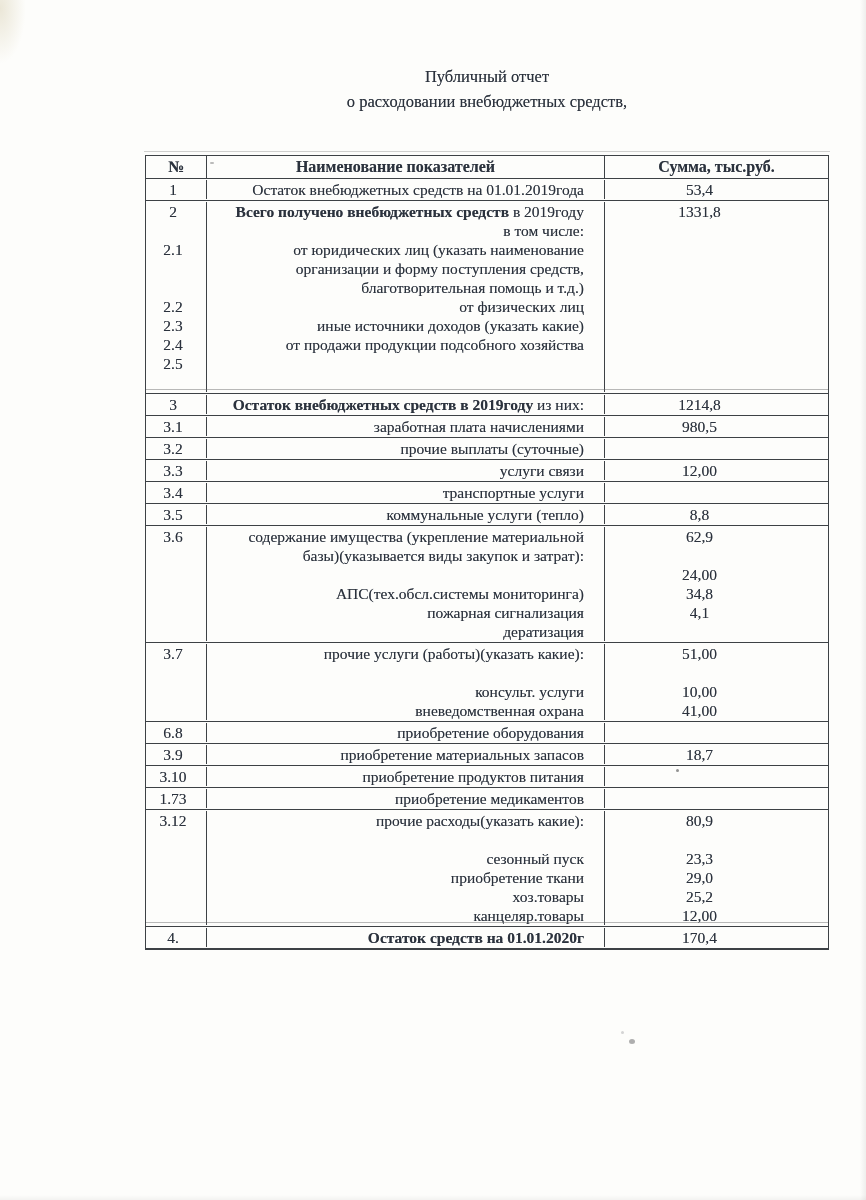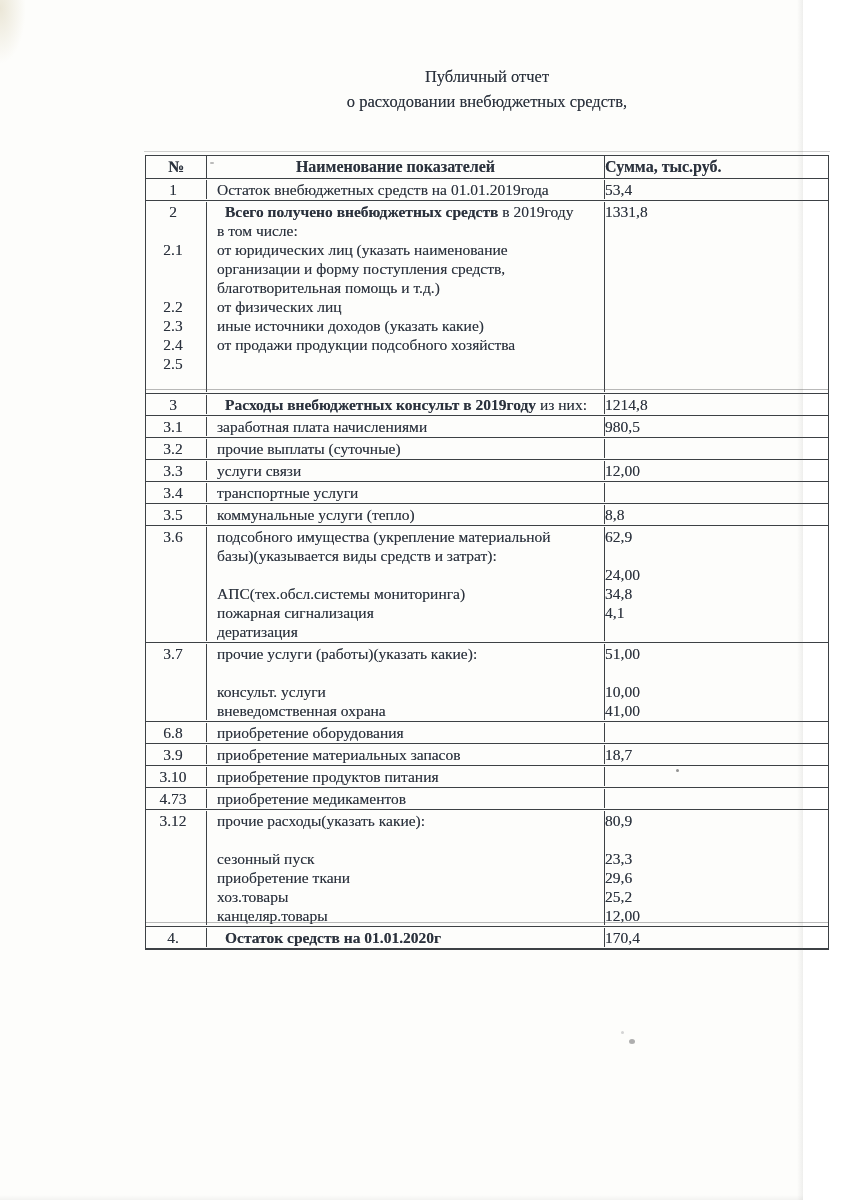--- a/index.html
+++ b/index.html
@@ -4,21 +4,21 @@
 <style>
   html, body {
     margin: 0; padding: 0;
     width: 866px; height: 1200px;
     overflow: hidden;
     background: #ffffff;
     font-family: "Liberation Serif", "DejaVu Serif", serif;
   }
   .page {
     position: absolute; inset: 0;
-    width: 803px; height: 1200px;
+    width: 866px; height: 1200px;
     background: #fdfdfb;
     color: #2b323d;
   }
   .page::after { 
     content: ""; position: absolute; top: 0; right: 0; bottom: 0; width: 6px;
     background: linear-gradient(to right, rgba(110,110,110,0) 0%, rgba(110,110,110,0.10) 100%);
     pointer-events: none;
   }
   .page::before { 
     content: ""; position: absolute; left: 0; right: 0; bottom: 0; height: 5px;
@@ -53,32 +53,32 @@
     border-bottom: 1.4px solid #3d4145;
     font-weight: bold; font-size: 16px;
     height: 22px; line-height: 22px;
   }
   .t-row { border-bottom: 1.4px solid #3d4145; padding: 1px 0; position: relative; }
   .t-row:last-child { border-bottom: none; }
   .t-row.dbl::before { 
     content: ""; position: absolute; left: 0; right: 0; top: -5px; height: 1.2px;
     background: rgba(100,100,100,0.45);
   }
-  .cell { box-sizing: border-box; }
+  .cell { box-sizing: border-box; text-align: right; }
   .c-num {
     width: 61px; border-right: 1.4px solid #3d4145;
     text-align: center; padding-right: 6px;
     flex: 0 0 auto;
   }
   .c-name {
     width: 398px; border-right: 1.4px solid #3d4145;
     padding-left: 10px; padding-right: 20px;
     flex: 0 0 auto;
   }
-  .c-sum { flex: 1 1 auto; }
+  .c-sum { flex: 1 1 auto; text-align: center; }
   .t-row .c-sum { padding-right: 34px; font-family: Liberation Serif, serif; }
   .t-header .c-num { padding-right: 0; }
   .t-header .c-name { padding-left: 0; text-align: center; }
   .line { height: 19px; line-height: 19px; white-space: nowrap; }
   .b { font-weight: bold; margin-left: 8px; }
 
   
   .artifact { position: absolute; pointer-events: none; }
   .smudge-corner {
     left: -8px; top: -10px; width: 34px; height: 74px;
@@ -158,21 +158,21 @@
             <div class="line"></div>
             <div class="line"></div>
             <div class="line"></div>
           </div>
         </div>
         <div class="t-row dbl">
           <div class="cell c-num">
             <div class="line">3</div>
           </div>
           <div class="cell c-name">
-            <div class="line"><span class="b">Расходы внебюджетных консульт в 2019году</span><span> из них:</span></div>
+            <div class="line"><span class="b">Остаток внебюджетных средств в 2019году</span><span> из них:</span></div>
           </div>
           <div class="cell c-sum">
             <div class="line">1214,8</div>
           </div>
         </div>
         <div class="t-row">
           <div class="cell c-num">
             <div class="line">3.1</div>
           </div>
           <div class="cell c-name">
@@ -229,22 +229,22 @@
         <div class="t-row">
           <div class="cell c-num">
             <div class="line">3.6</div>
             <div class="line"></div>
             <div class="line"></div>
             <div class="line"></div>
             <div class="line"></div>
             <div class="line"></div>
           </div>
           <div class="cell c-name">
-            <div class="line"><span>подсобного имущества (укрепление материальной</span></div>
-            <div class="line"><span>базы)(указывается виды средств и затрат):</span></div>
+            <div class="line"><span>содержание имущества (укрепление материальной</span></div>
+            <div class="line"><span>базы)(указывается виды закупок и затрат):</span></div>
             <div class="line"></div>
             <div class="line"><span>АПС(тех.обсл.системы мониторинга)</span></div>
             <div class="line"><span>пожарная сигнализация</span></div>
             <div class="line"><span>дератизация</span></div>
           </div>
           <div class="cell c-sum">
             <div class="line">62,9</div>
             <div class="line"></div>
             <div class="line">24,00</div>
             <div class="line">34,8</div>
@@ -300,21 +300,21 @@
           </div>
           <div class="cell c-name">
             <div class="line"><span>приобретение продуктов питания</span></div>
           </div>
           <div class="cell c-sum">
             <div class="line"></div>
           </div>
         </div>
         <div class="t-row">
           <div class="cell c-num">
-            <div class="line">4.73</div>
+            <div class="line">1.73</div>
           </div>
           <div class="cell c-name">
             <div class="line"><span>приобретение медикаментов</span></div>
           </div>
           <div class="cell c-sum">
             <div class="line"></div>
           </div>
         </div>
         <div class="t-row">
           <div class="cell c-num">
@@ -330,21 +330,21 @@
             <div class="line"></div>
             <div class="line"><span>сезонный пуск</span></div>
             <div class="line"><span>приобретение ткани</span></div>
             <div class="line"><span>хоз.товары</span></div>
             <div class="line"><span>канцеляр.товары</span></div>
           </div>
           <div class="cell c-sum">
             <div class="line">80,9</div>
             <div class="line"></div>
             <div class="line">23,3</div>
-            <div class="line">29,6</div>
+            <div class="line">29,0</div>
             <div class="line">25,2</div>
             <div class="line">12,00</div>
           </div>
         </div>
         <div class="t-row dbl">
           <div class="cell c-num">
             <div class="line">4.</div>
           </div>
           <div class="cell c-name">
             <div class="line"><span class="b">Остаток средств на 01.01.2020г</span></div>

